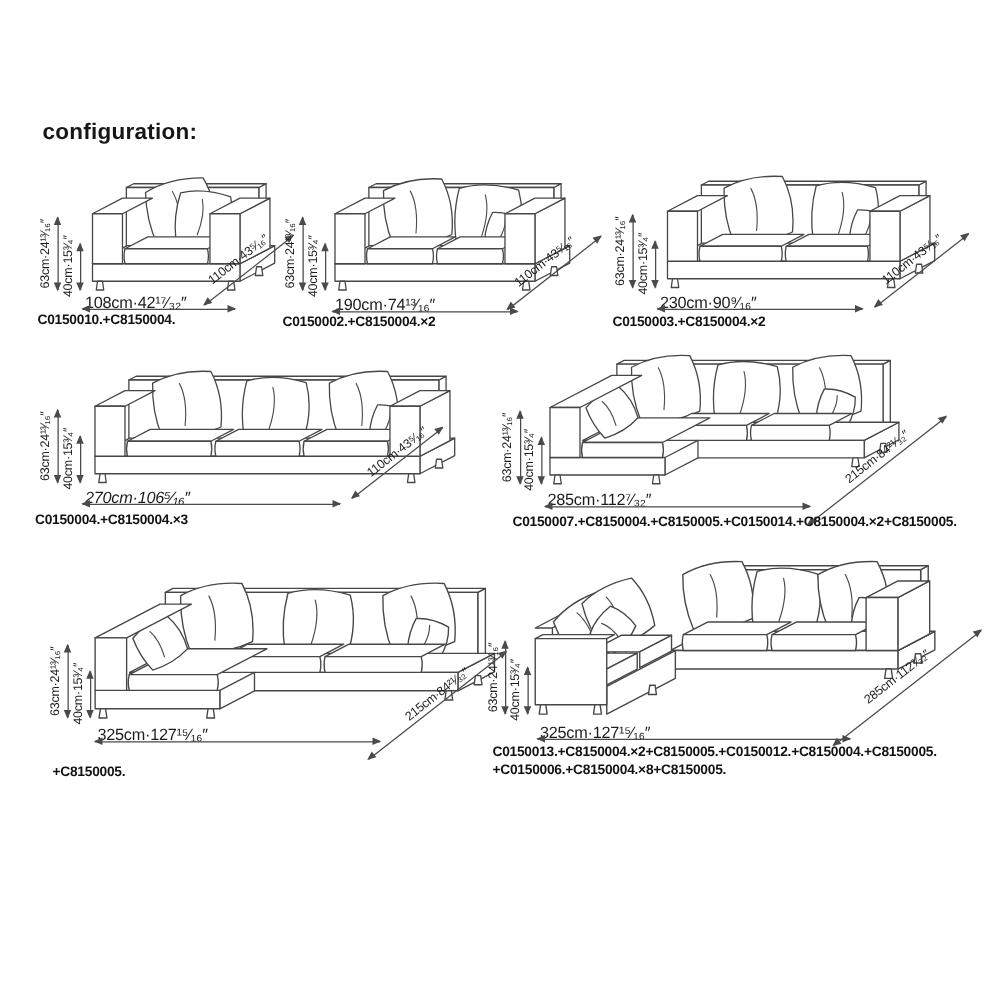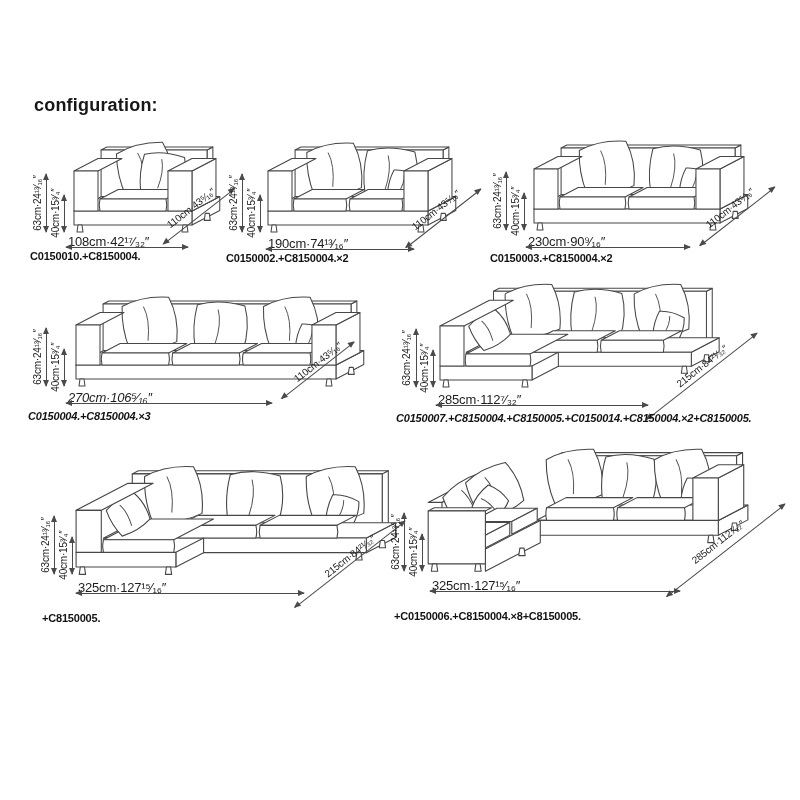--- a/index.html
+++ b/index.html
@@ -208,21 +208,21 @@
           <path class="s" d="M238.0 75.0L262.0 75.0L262.0 35.0L238.0 35.0Z"></path>
         </svg></div>
     <span class="vtext" style="left:11px;top:67px;">63cm·24¹³⁄₁₆″</span>
     <div class="varr" style="left:20px;top:38px;height:58px;"></div>
     <span class="vtext" style="left:29px;top:77px;">40cm·15³⁄₄″</span>
     <div class="varr" style="left:38px;top:59px;height:37px;"></div>
     <span class="htext" style="left:42px;top:100px;font-style:italic;">270cm·106⁵⁄₁₆″</span>
     <div class="harr" style="left:40px;top:113px;width:206px;"></div>
     <span class="dtext" style="left:292px;top:72px;">110cm·43⁵⁄₁₆″</span>
     <div class="harr darr" style="left:246px;top:80px;width:92px;"></div>
-    <div class="code" style="left:2px;top:120px;font-style:italic;">C0150004.+C8150004.×3</div>
+    <div class="code" style="left:2px;top:120px;">C0150004.+C8150004.×3</div>
   </div>
 
   <div class="unit" style="left:394px;top:280px;width:404px;height:145px;">
     <div class="sofa-art" style="left:44px;top:0px;"><svg width="289.2" height="109.0" viewBox="0 0 289.24 109">
           <path class="s" d="M268.5 61.3L274.3 58.3L274.3 8.3L268.5 11.3Z"></path>
           <path class="s" d="M55.5 11.3L61.3 8.3L274.3 8.3L268.5 11.3Z"></path>
           <path class="s" d="M55.5 61.3L268.5 61.3L268.5 11.3L55.5 11.3Z"></path>
           <g transform="translate(95.2,31.3) rotate(-6)">
             <path class="s" d="M-26.0 -20.3Q-5.2 -29.1 21.3 -24.7Q29.6 -3.9 24.7 20.3Q2.6 28.1 -22.9 23.4Q-29.1 2.1 -26.0 -20.3Z"></path>
             <path class="c" d="M-4.7 -17.7q5.2 13.0 1.0 33.8"></path>
@@ -262,21 +262,21 @@
           <path class="s" d="M2.0 86.0L26.0 86.0L26.0 46.0L2.0 46.0Z"></path>
         </svg></div>
     <span class="vtext" style="left:12px;top:78px;">63cm·24¹³⁄₁₆″</span>
     <div class="varr" style="left:22px;top:49px;height:58px;"></div>
     <span class="vtext" style="left:30px;top:88px;">40cm·15³⁄₄″</span>
     <div class="varr" style="left:39px;top:70px;height:37px;"></div>
     <span class="htext" style="left:44px;top:112px;">285cm·112⁷⁄₃₂″</span>
     <div class="harr" style="left:42px;top:125px;width:212px;"></div>
     <span class="dtext" style="left:308px;top:86px;">215cm·84²¹⁄₃₂″</span>
     <div class="harr darr" style="left:238px;top:96px;width:140px;"></div>
-    <div class="code" style="left:2px;top:132px;font-style:italic;">C0150007.+C8150004.+C8150005.+C0150014.+C8150004.×2+C8150005.</div>
+    <div class="code" style="left:16px;top:132px;">C0150007.+C8150004.+C8150005.+C0150014.+C8150004.×2+C8150005.</div>
   </div>
 
   <div class="unit" style="left:40px;top:452px;width:392px;height:175px;">
     <div class="sofa-art" style="left:34px;top:10px;"><svg width="330.0" height="114.5" viewBox="0 0 314.23999999999995 109">
           <path class="s" d="M293.5 61.3L299.3 58.3L299.3 8.3L293.5 11.3Z"></path>
           <path class="s" d="M55.5 11.3L61.3 8.3L299.3 8.3L293.5 11.3Z"></path>
           <path class="s" d="M55.5 61.3L293.5 61.3L293.5 11.3L55.5 11.3Z"></path>
           <g transform="translate(95.2,31.3) rotate(-6)">
             <path class="s" d="M-26.0 -20.3Q-5.2 -29.1 21.3 -24.7Q29.6 -3.9 24.7 20.3Q2.6 28.1 -22.9 23.4Q-29.1 2.1 -26.0 -20.3Z"></path>
             <path class="c" d="M-4.7 -17.7q5.2 13.0 1.0 33.8"></path>
@@ -386,16 +386,17 @@
           <path class="s" d="M46.0 122.0L52.0 122.0L51.0 115.0L47.0 115.0Z"></path>
         </svg></div>
     <span class="vtext" style="left:3px;top:100px;">63cm·24¹³⁄₁₆″</span>
     <div class="varr" style="left:12px;top:71px;height:58px;"></div>
     <span class="vtext" style="left:21px;top:110px;">40cm·15³⁄₄″</span>
     <div class="varr" style="left:30px;top:92px;height:37px;"></div>
     <span class="htext" style="left:40px;top:136px;">325cm·127¹⁵⁄₁₆″</span>
     <div class="harr" style="left:38px;top:149px;width:250px;"></div>
     <span class="dtext" style="left:326px;top:100px;">285cm·112⁷⁄₃₂″</span>
     <div class="harr darr" style="left:259px;top:108px;width:150px;"></div>
+    <div class="code" style="left:2px;top:154px;">C0150013.+C8150004.×2+C8150005.+C0150012.+C8150004.+C8150005.</div>
     <div class="code" style="left:2px;top:168px;">+C0150006.+C8150004.×8+C8150005.</div>
   </div>
 
 </div>
 
 </body></html>

